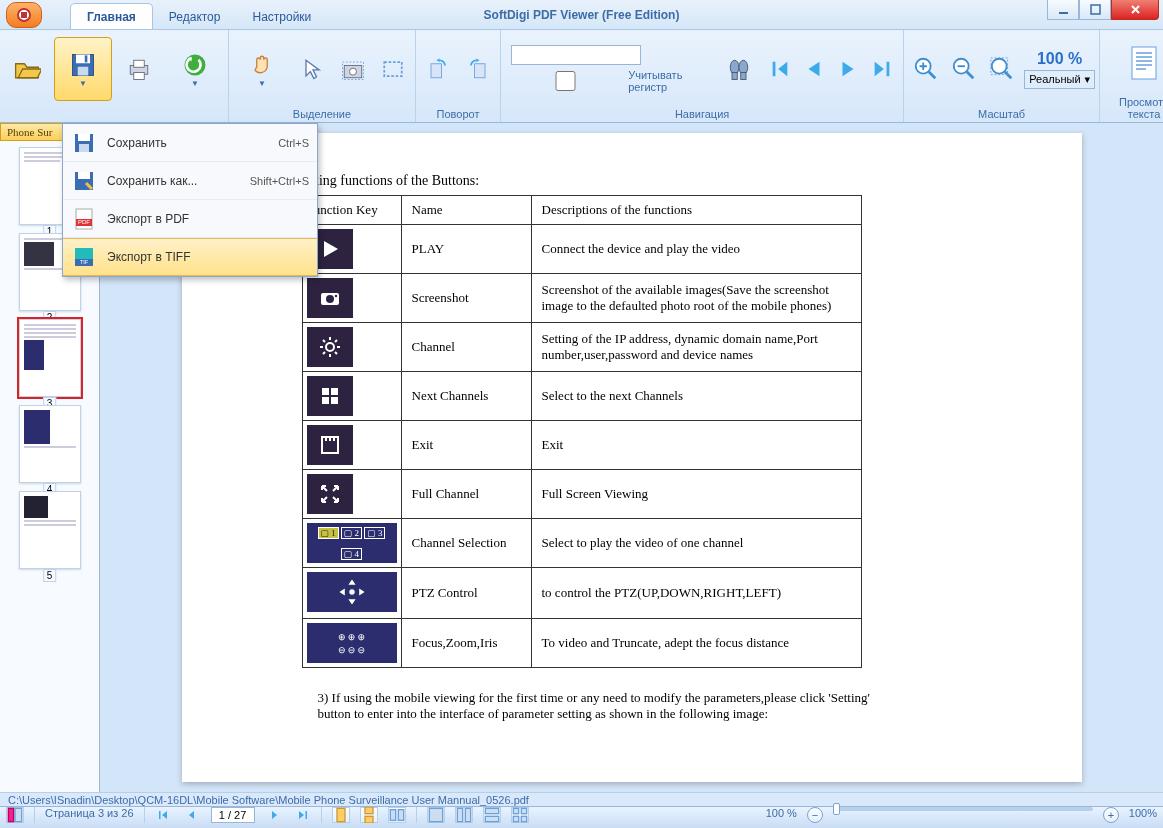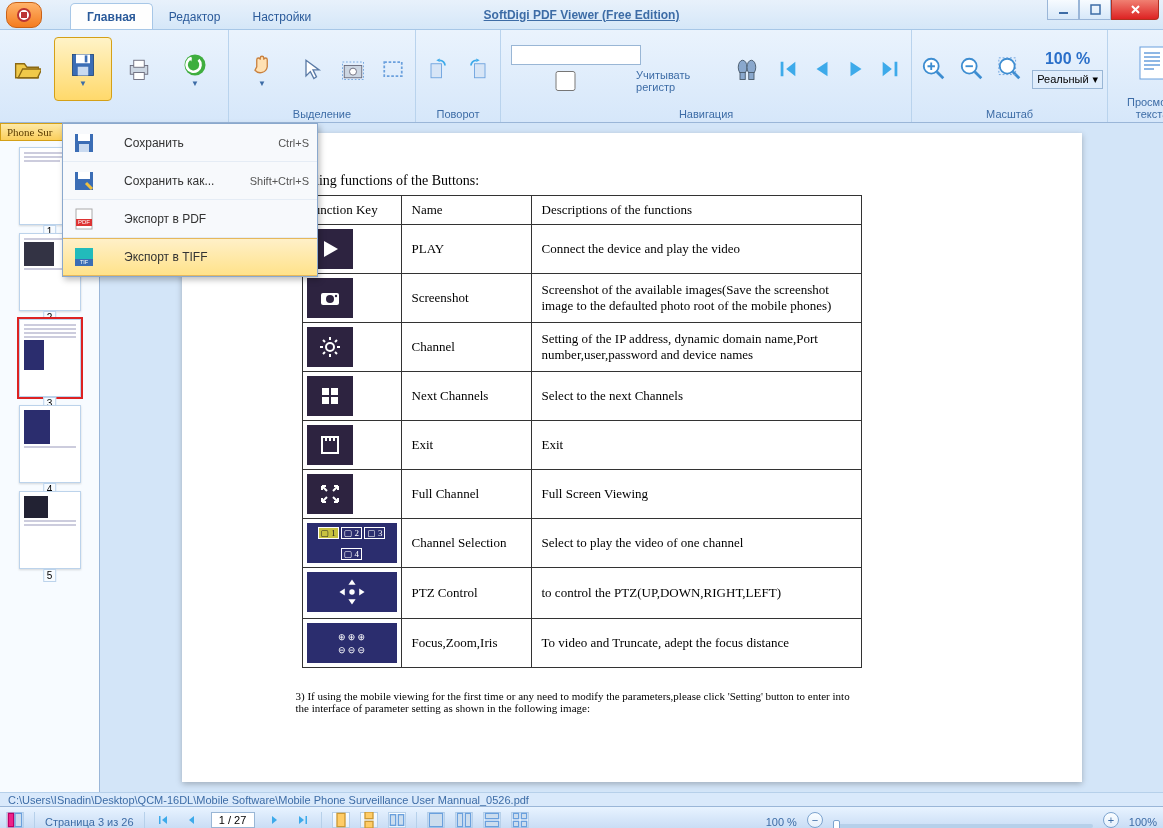--- a/index.html
+++ b/index.html
@@ -5,41 +5,41 @@
   * { box-sizing: border-box; margin: 0; padding: 0; }
   body { font-family: 'Segoe UI', Tahoma, sans-serif; font-size: 12px; width: 1163px; height: 828px; overflow: hidden; background: #fff; }
 
   
   .titlebar { height: 30px; background: linear-gradient(#e8f1fb, #d5e7f8); display: flex; align-items: center; position: relative; border-bottom: 1px solid #a7c7e7; }
   .app-menu-btn { width: 36px; height: 26px; margin-left: 6px; border-radius: 10px; background: linear-gradient(#ffb36b,#f47c20); border: 1px solid #c96218; display: flex; align-items: center; justify-content: center; }
   .app-menu-btn svg { width: 16px; height: 16px; }
   .tabbar { display: flex; margin-left: 28px; height: 100%; align-items: flex-end; }
   .tab { padding: 6px 16px 5px; color: #2a5a9a; border-radius: 5px 5px 0 0; cursor: pointer; }
   .tab.active { background: #fefefe; border: 1px solid #a7c7e7; border-bottom: none; font-weight: 600; }
-  .title-center { position: absolute; left: 50%; transform: translateX(-50%); font-weight: 700; color: #3d6ca6; font-size: 12px; text-decoration: underline; }
+  .title-center { position: absolute; left: 50%; transform: translateX(-50%); font-weight: 700; color: #3d6ca6; font-size: 12px; }
   .win-controls { position: absolute; right: 4px; top: 0; display: flex; gap: 0; }
   .win-btn { width: 32px; height: 20px; display: flex; align-items: center; justify-content: center; border: 1px solid #9ab6d8; border-top: none; background: linear-gradient(#f7fbff,#d7e8f9); }
   .win-btn.close { background: linear-gradient(#f08072,#d22); border-color: #b13020; color: #fff; width: 48px; border-radius: 0 0 4px 0; }
   .win-btn svg { width: 11px; height: 11px; }
 
   
   .ribbon { height: 93px; background: linear-gradient(#eaf3fd,#d6e7fa); border-bottom: 1px solid #9ab6d8; display: flex; }
   .ribbon-group { border-right: 1px solid #b9d3ed; display: flex; flex-direction: column; padding: 2px 4px; }
   .ribbon-group-body { display: flex; align-items: center; flex: 1; gap: 4px; }
   .ribbon-group-label { text-align: center; font-size: 11px; color: #3d6ca6; padding-top: 2px; }
   .rbtn { min-width: 30px; height: 64px; border-radius: 4px; display: flex; flex-direction: column; align-items: center; justify-content: center; padding: 2px 4px; cursor: pointer; }
   .rbtn.big { width: 46px; }
   .rbtn.biglarge { width: 58px; }
   .rbtn svg { width: 28px; height: 28px; }
   .rbtn.open svg path { fill: #f0c94a; stroke: #8b6914; }
   .rbtn .drop { font-size: 8px; color: #3d6ca6; }
   .save-active { background: linear-gradient(#fff3c7,#ffd96b); border: 1px solid #d4a017; }
   .searchbox { display: flex; flex-direction: column; gap: 4px; padding: 2px 6px; }
   .searchbox input { width: 130px; height: 20px; border: 1px solid #99b6d5; padding: 0 4px; font-size: 11px; }
-  .searchbox label { font-size: 11px; color: #3d6ca6; display: flex; align-items: center; gap: 16px; }
+  .searchbox label { font-size: 11px; color: #3d6ca6; display: flex; align-items: center; gap: 8px; }
   .nav-arrows { display: flex; gap: 0; }
   .nav-btn { width: 34px; height: 44px; display: flex; align-items: center; justify-content: center; cursor: pointer; }
   .nav-btn svg { width: 22px; height: 22px; fill: #3daaea; }
   .zoom-group { display: flex; gap: 2px; align-items: center; }
   .zoom-btn { width: 36px; height: 44px; display: flex; align-items: center; justify-content: center; }
   .zoom-btn svg { width: 26px; height: 26px; }
   .zoom-pct { display: flex; flex-direction: column; align-items: center; gap: 2px; }
   .zoom-pct-val { font-size: 16px; color: #2a6fc9; font-weight: 600; }
   .zoom-sel { font-size: 11px; border: 1px solid #99b6d5; padding: 2px 4px; display: flex; align-items: center; gap: 4px; }
   .text-view-btn { width: 80px; display: flex; flex-direction: column; align-items: center; justify-content: center; gap: 2px; }
@@ -60,35 +60,35 @@
   .page-area { flex: 1; background: #d3e5f8; overflow: auto; display: flex; justify-content: center; padding: 10px; }
   .page { background: #fff; width: 900px; min-height: 620px; padding: 40px 50px; box-shadow: 0 2px 6px rgba(0,0,0,.25); }
   .page-intro { font-family: 'Times New Roman', serif; font-size: 14px; margin-bottom: 6px; }
   table.doc { border-collapse: collapse; width: 560px; margin-left: 70px; }
   table.doc td, table.doc th { border: 1px solid #333; padding: 6px 10px; font-family: 'Times New Roman', serif; font-size: 13px; text-align: left; vertical-align: middle; }
   table.doc th { font-weight: 400; }
   .fkey { width: 68px; text-align: center; padding: 4px !important; }
   .fkey-icon { width: 46px; height: 40px; background: #2d2340; display: inline-flex; align-items: center; justify-content: center; }
   .fkey-icon svg { width: 24px; height: 24px; fill: #fff; }
   .fkey-wide { width: 90px; height: 40px; background: #2b2d6e; display: inline-flex; flex-wrap: wrap; align-items: center; justify-content: center; gap: 2px; color: #fff; font-size: 9px; }
-  .footnote { font-family: 'Times New Roman', serif; font-size: 11px; margin-top: 22px; margin-left: 64px; width: 560px; }
+  .footnote { font-family: 'Times New Roman', serif; font-size: 13px; margin-top: 22px; margin-left: 86px; width: 560px; }
 
   
   .save-menu { position: absolute; left: 62px; top: 0; width: 256px; background: #f7f9fc; border: 1px solid #8aa8cd; box-shadow: 2px 3px 6px rgba(0,0,0,.25); z-index: 40; }
   .save-menu-item { height: 38px; display: flex; align-items: center; gap: 10px; padding: 0 8px; border-bottom: 1px solid #e5ecf5; cursor: pointer; }
   .save-menu-item:hover, .save-menu-item.hover { background: linear-gradient(#fff0c8,#ffe28a); border-top: 1px solid #e6b85c; border-bottom: 1px solid #e6b85c; }
   .save-menu-item .mico { width: 26px; height: 26px; display: flex; align-items: center; justify-content: center; }
-  .save-menu-item .mlbl { flex: 1; font-size: 12px; color: #333; margin-left: 17px; }
+  .save-menu-item .mlbl { flex: 1; font-size: 12px; color: #333; }
   .save-menu-item .maccel { font-size: 11px; color: #555; }
 
   
   .pathbar { height: 14px; font-size: 11px; color: #3d6ca6; padding: 0 8px; background: #d9e9fb; border-top: 1px solid #b6d0ea; line-height: 14px; overflow: hidden; white-space: nowrap; }
 
   
-  .statusbar { height: 22px; background: linear-gradient(#e8f3ff,#c9ddf5); border-top: 1px solid #9ab6d8; display: flex; align-items: flex-end; padding: 0 6px; gap: 10px; font-size: 11px; color: #3d6ca6; }
+  .statusbar { height: 22px; background: linear-gradient(#e8f3ff,#c9ddf5); border-top: 1px solid #9ab6d8; display: flex; align-items: flex-start; padding: 0 6px; gap: 10px; font-size: 11px; color: #3d6ca6; }
   .sb-sep { width: 1px; height: 16px; background: #b6d0ea; }
   .sb-page-ctrl { display: flex; align-items: center; gap: 12px; }
   .sb-page-ctrl input { width: 44px; height: 16px; font-size: 11px; text-align: center; border: 1px solid #99b6d5; }
   .sb-mini-btn { width: 16px; height: 16px; display: flex; align-items: center; justify-content: center; cursor: pointer; border: 1px solid transparent; }
   .sb-mini-btn svg { width: 10px; height: 10px; fill: #3daaea; }
   .sb-icon-btn { width: 18px; height: 16px; border: 1px solid #b6d0ea; background: linear-gradient(#fafdff,#e5f0fc); display: flex; align-items: center; justify-content: center; }
   .sb-slider { flex: 0 0 260px; height: 4px; background: #b6d0ea; border-radius: 2px; position: relative; }
   .sb-slider .knob { position: absolute; left: 0%; top: -4px; width: 7px; height: 12px; background: #fff; border: 1px solid #7da4cf; border-radius: 2px; }
   .sb-round { width: 16px; height: 16px; border-radius: 50%; border: 1px solid #7da4cf; background: linear-gradient(#fafdff,#e5f0fc); display: flex; align-items: center; justify-content: center; font-size: 11px; color: #3d6ca6; }
   .spacer { flex: 1; }

